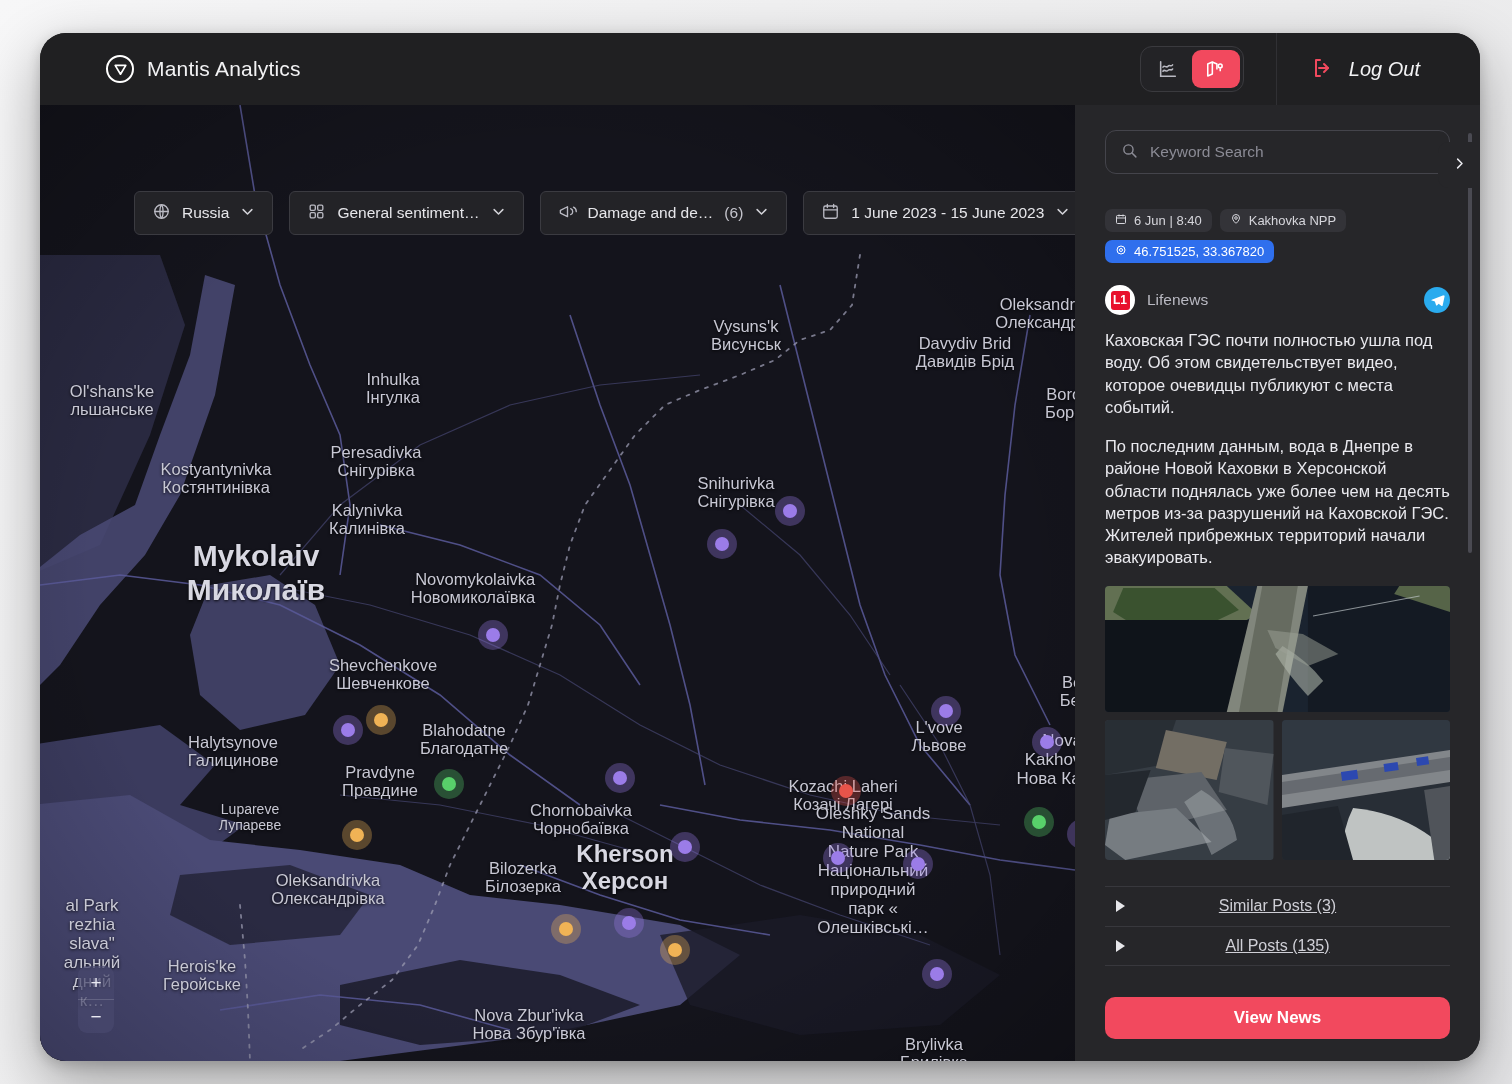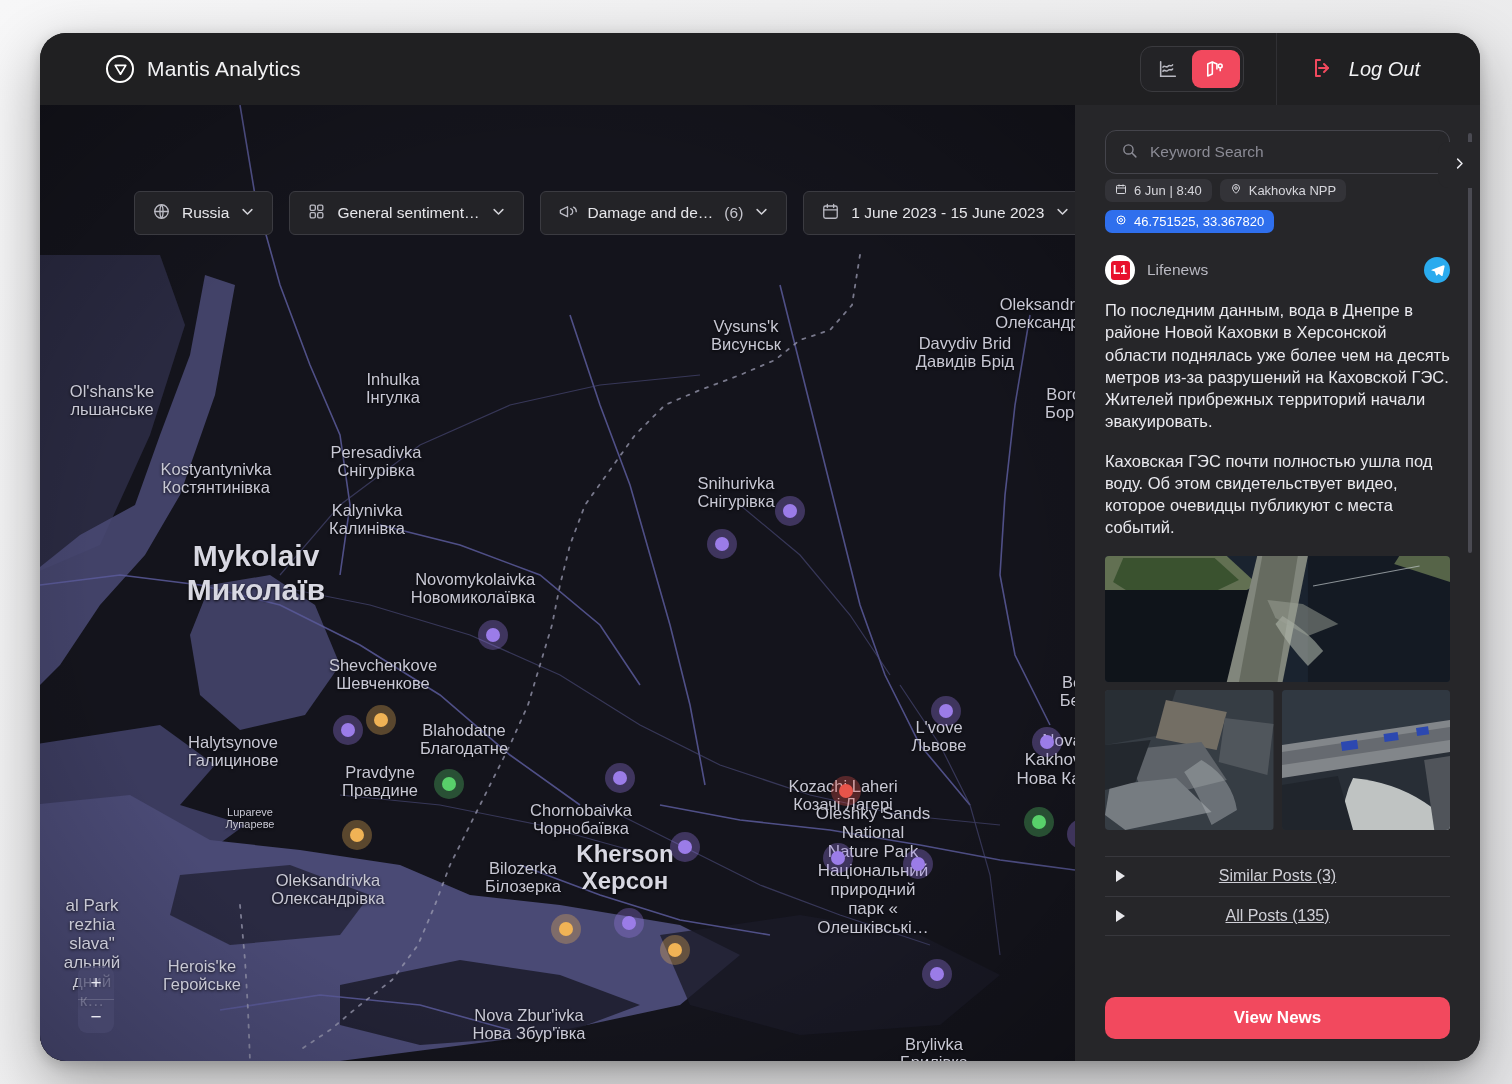--- a/index.html
+++ b/index.html
@@ -143,21 +143,21 @@
     display:flex; align-items:center; gap:12px;
     height: 44px; border:1px solid #44444b; border-radius: 11px;
     padding: 0 15px;
   }
   #search-box input {
     flex:1; background:transparent; border:0; outline:none;
     color:#e7e7ea; font-size:15.5px; font-family:"Liberation Sans",sans-serif;
   }
   #search-box input::placeholder { color:#8b8b95; }
 
-  .meta-row { display:flex; flex-wrap:wrap; gap:8px; margin-top: 5px; }
+  .meta-row { display:flex; flex-wrap:wrap; gap:8px; margin-top: 35px; }
   .meta-chip {
     display:flex; align-items:center; gap:7px;
     background:#333338; border-radius:7px;
     padding: 4px 10px; color:#d6d6dc; font-size:13px;
   }
   .meta-chip.coords { background:#2f6fed; color:#fff; }
 
   .post-head {
     display:flex; align-items:center; gap:12px; margin-top: 22px;
   }
@@ -348,21 +348,21 @@
         <div class="map-label" style="font-size: 16.5px; left: 1043px; top: 586px; transform: translate(-50%, -50%);">Berys
 Берис</div>
         <div class="map-label" style="font-size: 16.5px; left: 899px; top: 631px; transform: translate(-50%, -50%);">L'vove
 Львове</div>
         <div class="map-label" style="font-size: 16.5px; left: 193px; top: 646px; transform: translate(-50%, -50%);">Halytsynove
 Галицинове</div>
         <div class="map-label" style="font-size: 16.5px; left: 424px; top: 634px; transform: translate(-50%, -50%);">Blahodatne
 Благодатне</div>
         <div class="map-label" style="font-size: 16.5px; left: 340px; top: 676px; transform: translate(-50%, -50%);">Pravdyne
 Правдине</div>
-        <div class="map-label" style="font-size: 11px; left: 210px; top: 713px; transform: translate(-50%, -50%);">Lupareve
+        <div class="map-label" style="font-size: 14px; left: 210px; top: 713px; transform: translate(-50%, -50%);">Lupareve
 Лупареве</div>
         <div class="map-label" style="font-size: 16.5px; left: 541px; top: 714px; transform: translate(-50%, -50%);">Chornobaivka
 Чорнобаївка</div>
         <div class="map-label" style="font-size: 16.5px; left: 803px; top: 690px; transform: translate(-50%, -50%);">Kozachi Laheri
 Козачі Лагері</div>
         <div class="map-label" style="font-size: 16.5px; left: 483px; top: 772px; transform: translate(-50%, -50%);">Bilozerka
 Білозерка</div>
         <div class="map-label big" style="font-size: 24px; left: 585px; top: 763px; transform: translate(-50%, -50%);">Kherson
 Херсон</div>
         <div class="map-label" style="font-size: 16.5px; left: 288px; top: 784px; transform: translate(-50%, -50%);">Oleksandrivka
@@ -583,22 +583,22 @@
         </span>
         <span class="post-source">Lifenews</span>
         <span class="tg-badge">
           <svg width="15" height="15" viewBox="0 0 24 24" fill="#ffffff">
             <path d="M21.5 3.6L2.9 10.8c-1 .4-1 1 .2 1.3l4.7 1.5 1.8 5.5c.2.6.4.8.9.8.4 0 .6-.2 1-.5l2.3-2.2 4.7 3.5c.9.5 1.5.2 1.7-.8l3.1-14.4c.3-1.3-.5-1.9-1.8-1.4z"></path>
           </svg>
         </span>
       </div>
 
       <div class="post-body">
+        <p>Каховская ГЭС почти полностью ушла под воду. Об этом свидетельствует видео, которое очевидцы публикуют с места событий.</p>
         <p>По последним данным, вода в Днепре в районе Новой Каховки в Херсонской области поднялась уже более чем на десять метров из-за разрушений на Каховской ГЭС. Жителей прибрежных территорий начали эвакуировать.</p>
-        <p>Каховская ГЭС почти полностью ушла под воду. Об этом свидетельствует видео, которое очевидцы публикуют с места событий.</p>
       </div>
 
       <div class="media-grid">
         <div class="media-main">
           <svg class="thumb-svg" viewBox="0 0 340 126" preserveAspectRatio="none">
             <rect width="340" height="126" fill="#1d2733"></rect>
             <path d="M0,0 L120,0 L150,28 L95,60 L40,48 L0,34 Z" fill="#6b7a5a"></path>
             <path d="M18,2 L108,2 L132,24 L78,50 L30,40 L8,26 Z" fill="#3f5a34"></path>
             <rect x="0" y="34" width="155" height="92" fill="#11161d"></rect>
             <path d="M150,0 L200,0 L175,126 L120,126 Z" fill="#8d9287"></path>

